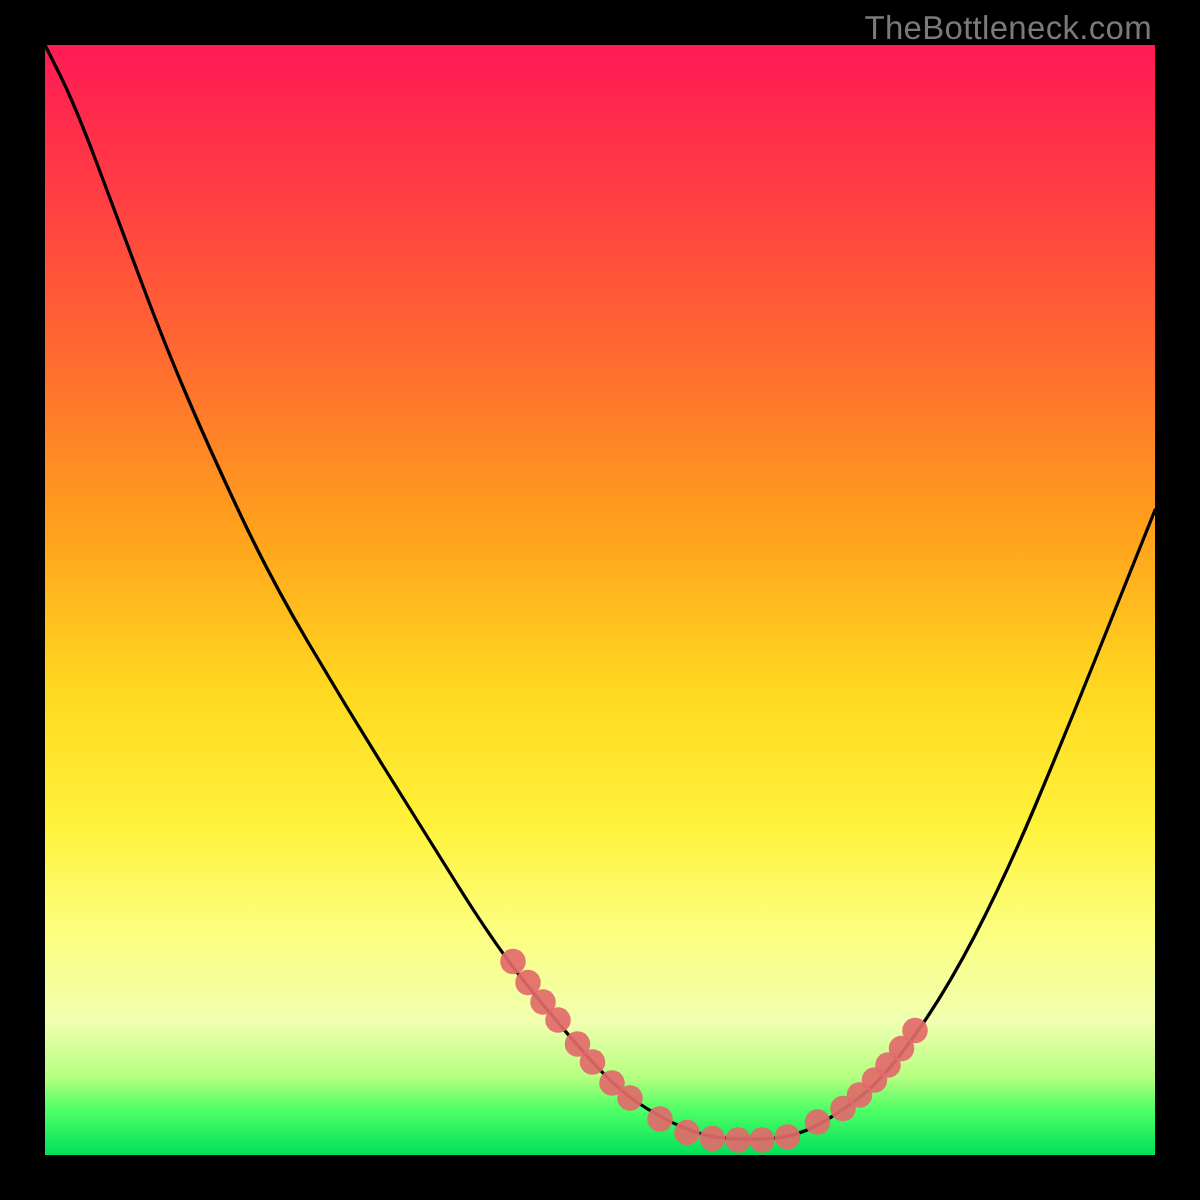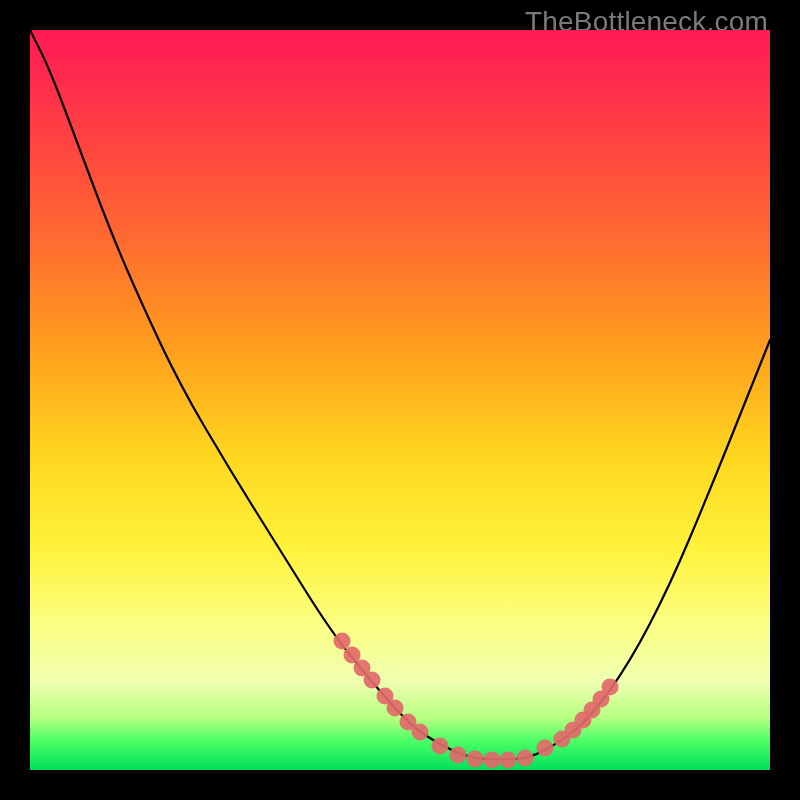--- a/index.html
+++ b/index.html
@@ -43,25 +43,24 @@
       #f0ffb0 88%,
       #b6ff80 93%,
       #4dff66 96%,
       #00e05a 100%);
   }
   .watermark {
     position: absolute;
     top: 6px;
     right: 32px;
     color: #7a7a7a;
-    font-size: 28px;
+    font-size: 22px;
     font-weight: 500;
     letter-spacing: 0.2px;
     user-select: none;
-    text-decoration: underline;
   }
   svg.curve {
     position: absolute;
     left: 0;
     top: 0;
     width: 100%;
     height: 100%;
   }
 </style>
 </head>

